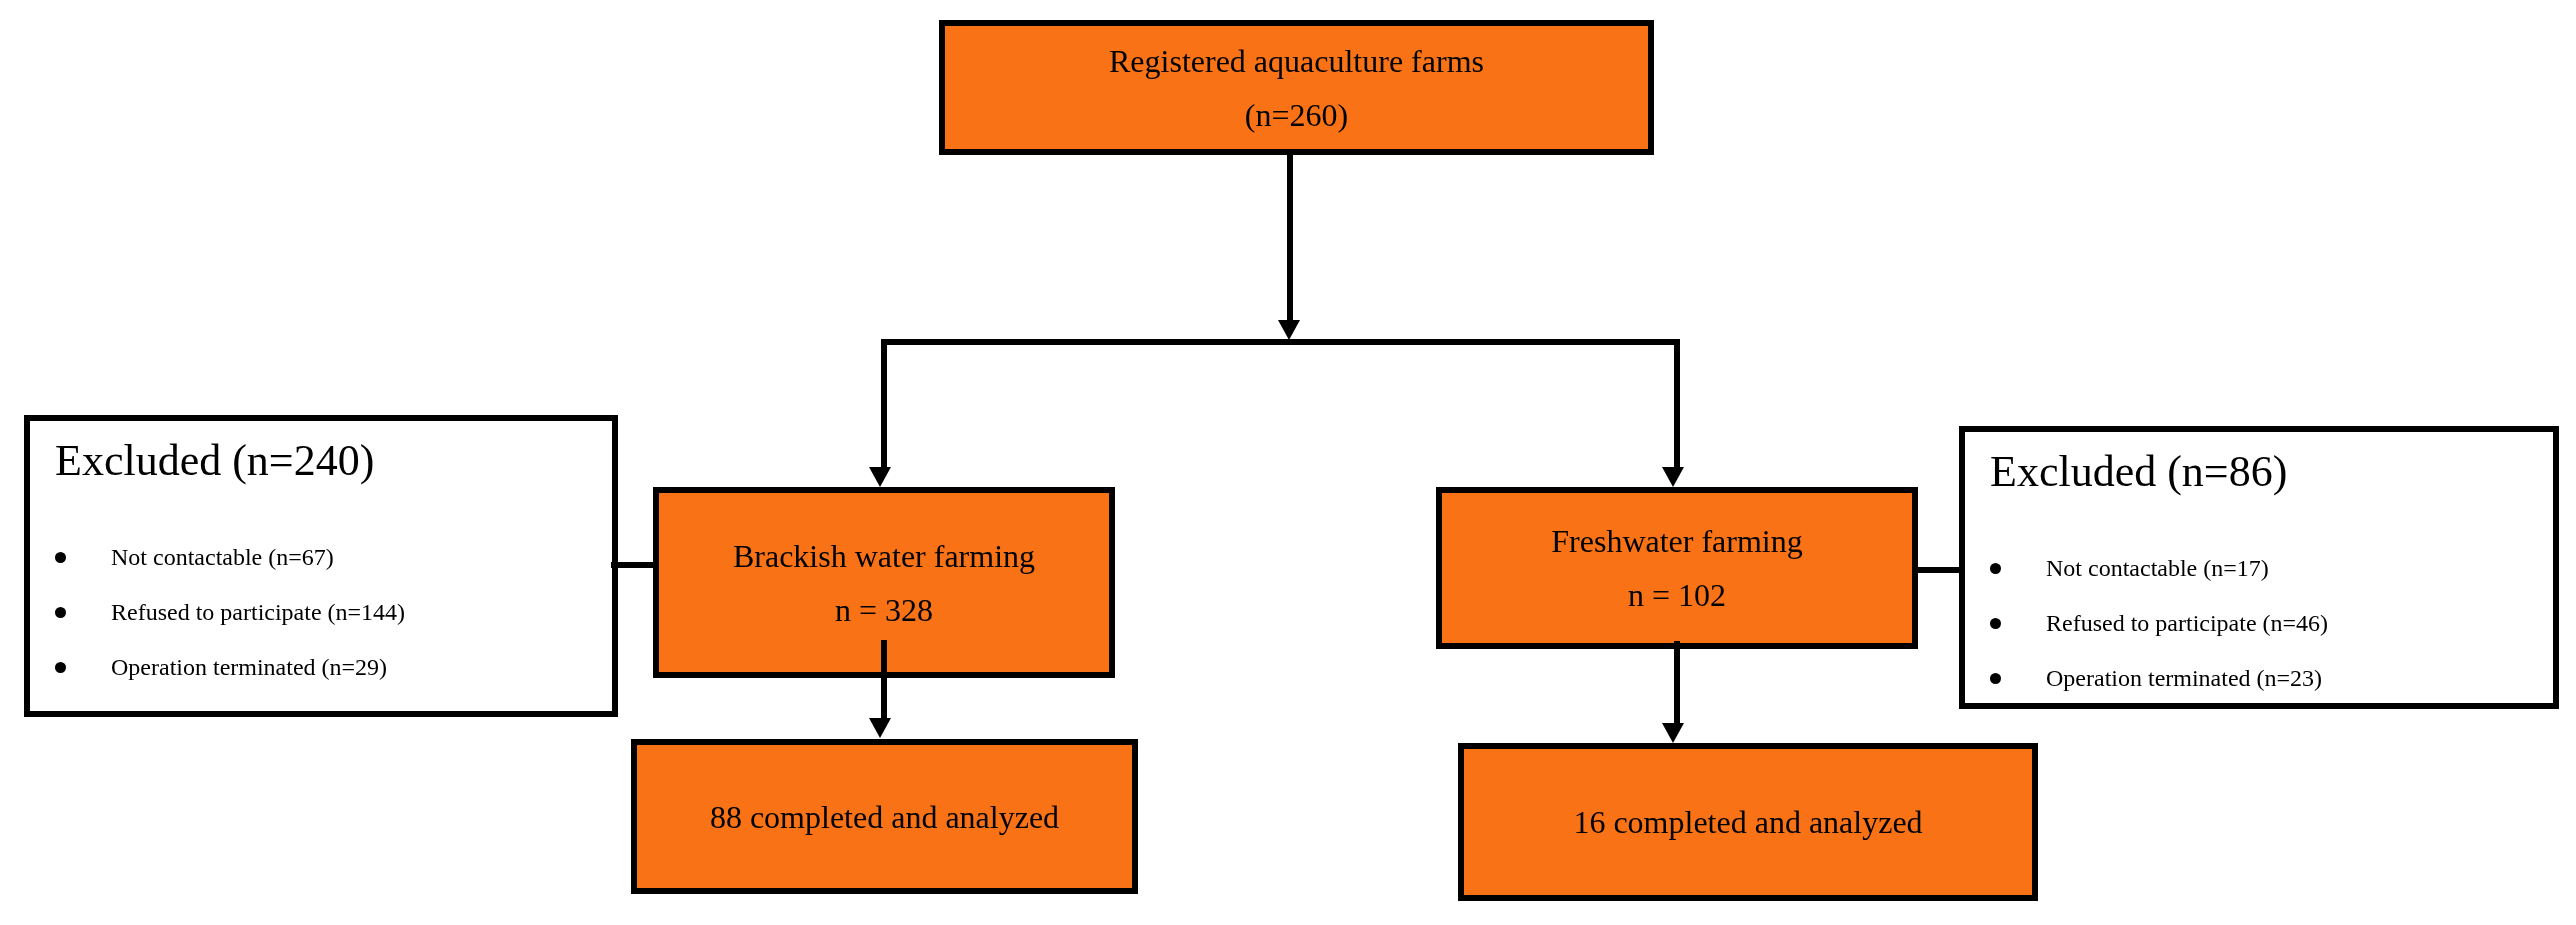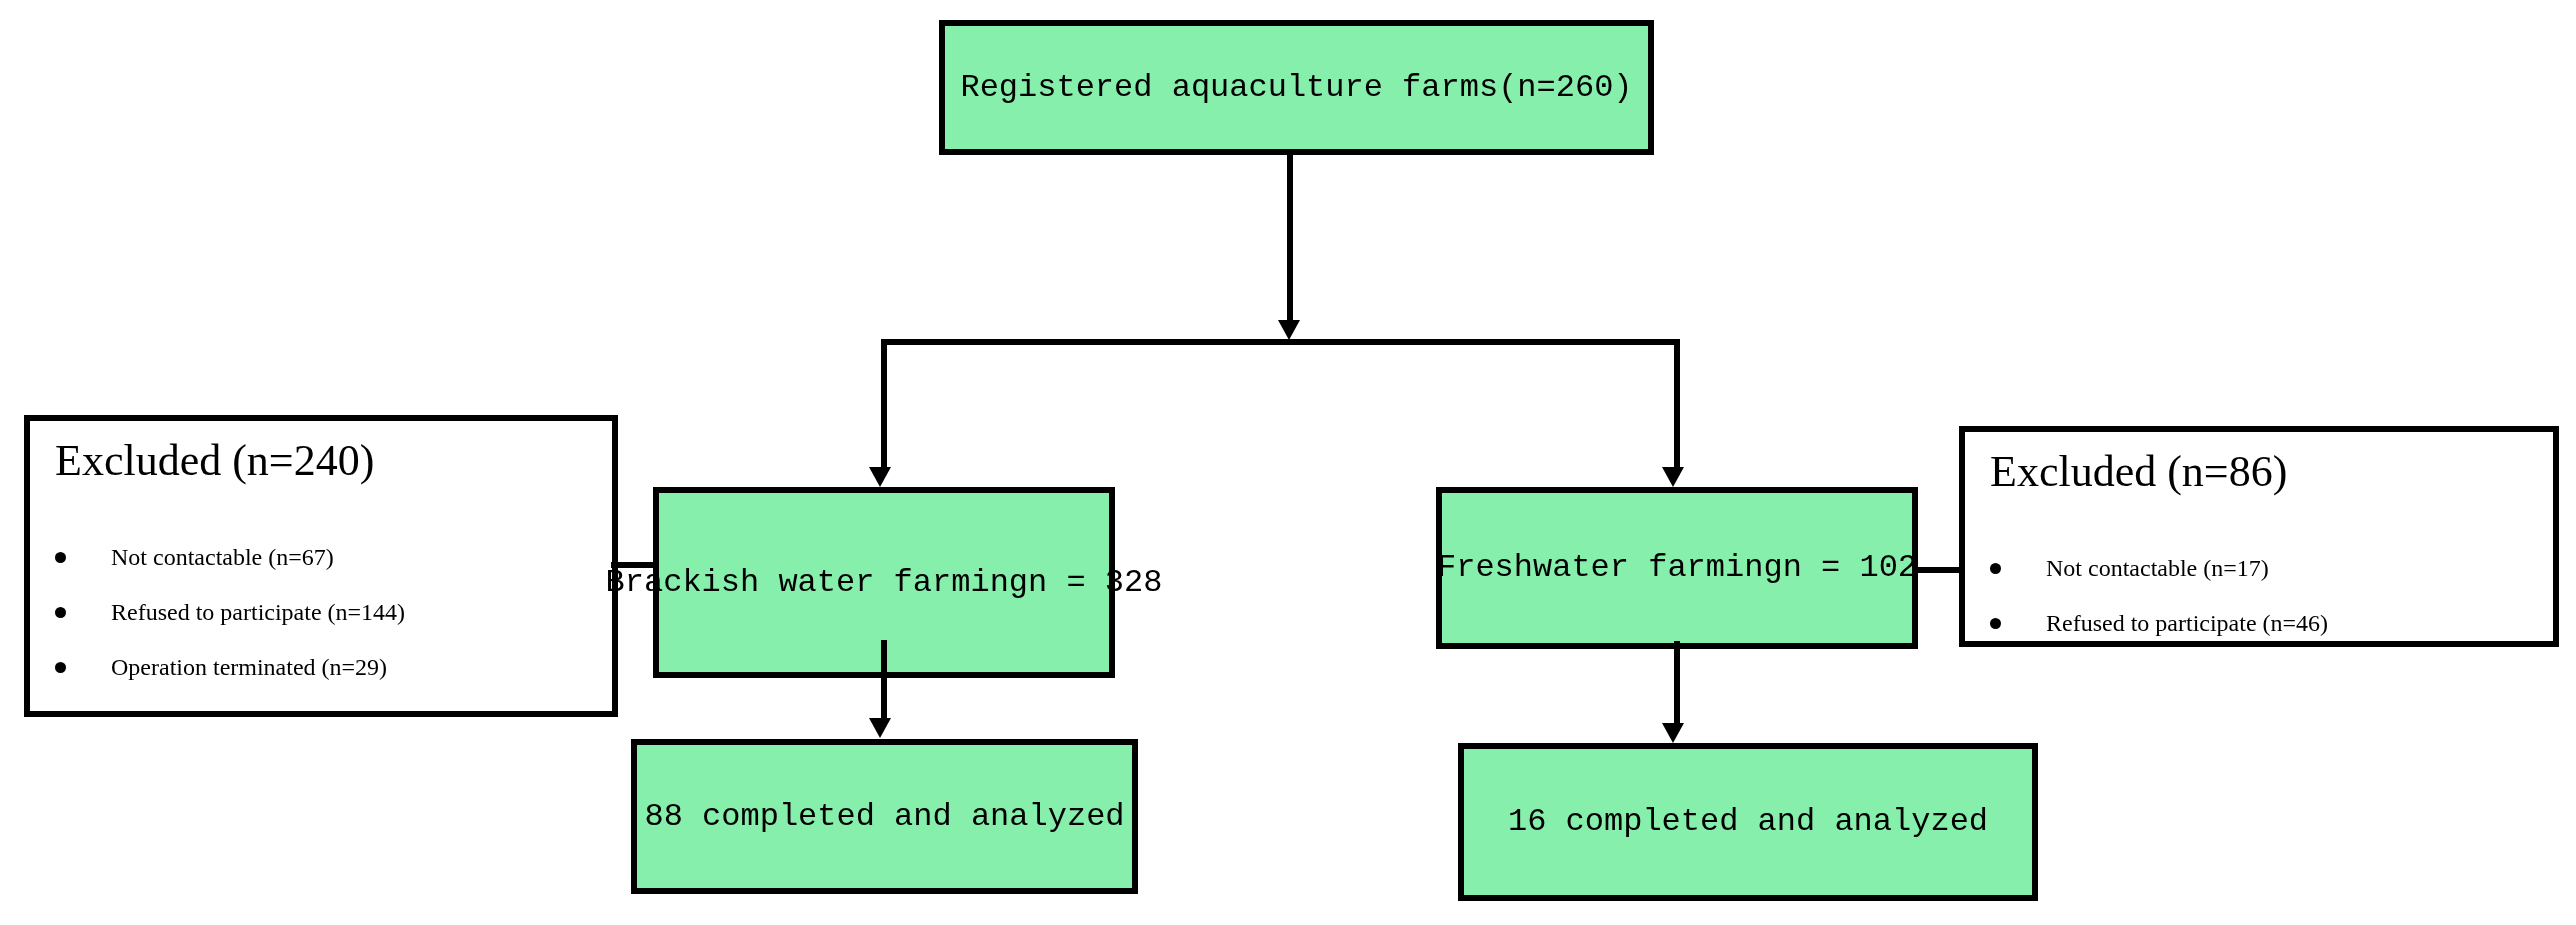--- a/index.html
+++ b/index.html
@@ -15,26 +15,26 @@
     background: #ffffff;
     font-family: "Liberation Serif", "DejaVu Serif", serif;
     color: #000000;
     overflow: hidden;
   }
   
   .node {
     position: absolute;
     box-sizing: border-box;
     border: 6.2px solid #000000;
-    background: #86efac;
+    background: #f97316;
     display: flex;
+    flex-direction: column;
     align-items: center;
     justify-content: center;
     text-align: center;
-    font-family: Liberation Mono, monospace;
   }
   .nline {
     font-size: 32px;
     line-height: 54px;
     white-space: nowrap;
   }
   .box-top      { left: 939px; top: 20px;   width: 715px; height: 135px; }
   .box-brackish { left: 653px;  top: 487px;  width: 462px;  height: 191px; }
   .box-fresh    { left: 1436px; top: 487px;  width: 482px;  height: 162px; }
   .box-done-left  { left: 631px;  top: 739px; width: 507px; height: 155px; text-align: center; }
@@ -42,21 +42,21 @@
 
   
   .excl {
     position: absolute;
     box-sizing: border-box;
     border: 6.2px solid #000000;
     background: #ffffff;
     padding: 19px 13.7px 0 25px;
   }
   .box-excl-left  { left: 24px;   top: 415px; width: 594px; height: 302px; }
-  .box-excl-right { left: 1959px; top: 426px; width: 600px; height: 221px; }
+  .box-excl-right { left: 1959px; top: 426px; width: 600px; height: 283px; }
   .excl-title {
     font-size: 44px;
     line-height: 41px;
     white-space: nowrap;
   }
   .excl-list { margin-top: 49px; }
   .excl-item {
     display: flex;
     align-items: center;
     height: 55px;
@@ -141,20 +141,24 @@
     <div class="excl-title">Excluded (n=86)</div>
     <div class="excl-list">
       <div class="excl-item">
         <span class="dot"></span>
         <span class="excl-text">Not contactable (n=17)</span>
       </div>
       <div class="excl-item">
         <span class="dot"></span>
         <span class="excl-text">Refused to participate (n=46)</span>
       </div>
+      <div class="excl-item">
+        <span class="dot"></span>
+        <span class="excl-text">Operation terminated (n=23)</span>
+      </div>
     </div>
   </div>
 
   <div class="node box-brackish">
     <div class="nline">Brackish water farming</div>
     <div class="nline">n = 328</div>
   </div>
   <div class="node box-fresh">
     <div class="nline">Freshwater farming</div>
     <div class="nline">n = 102</div>

